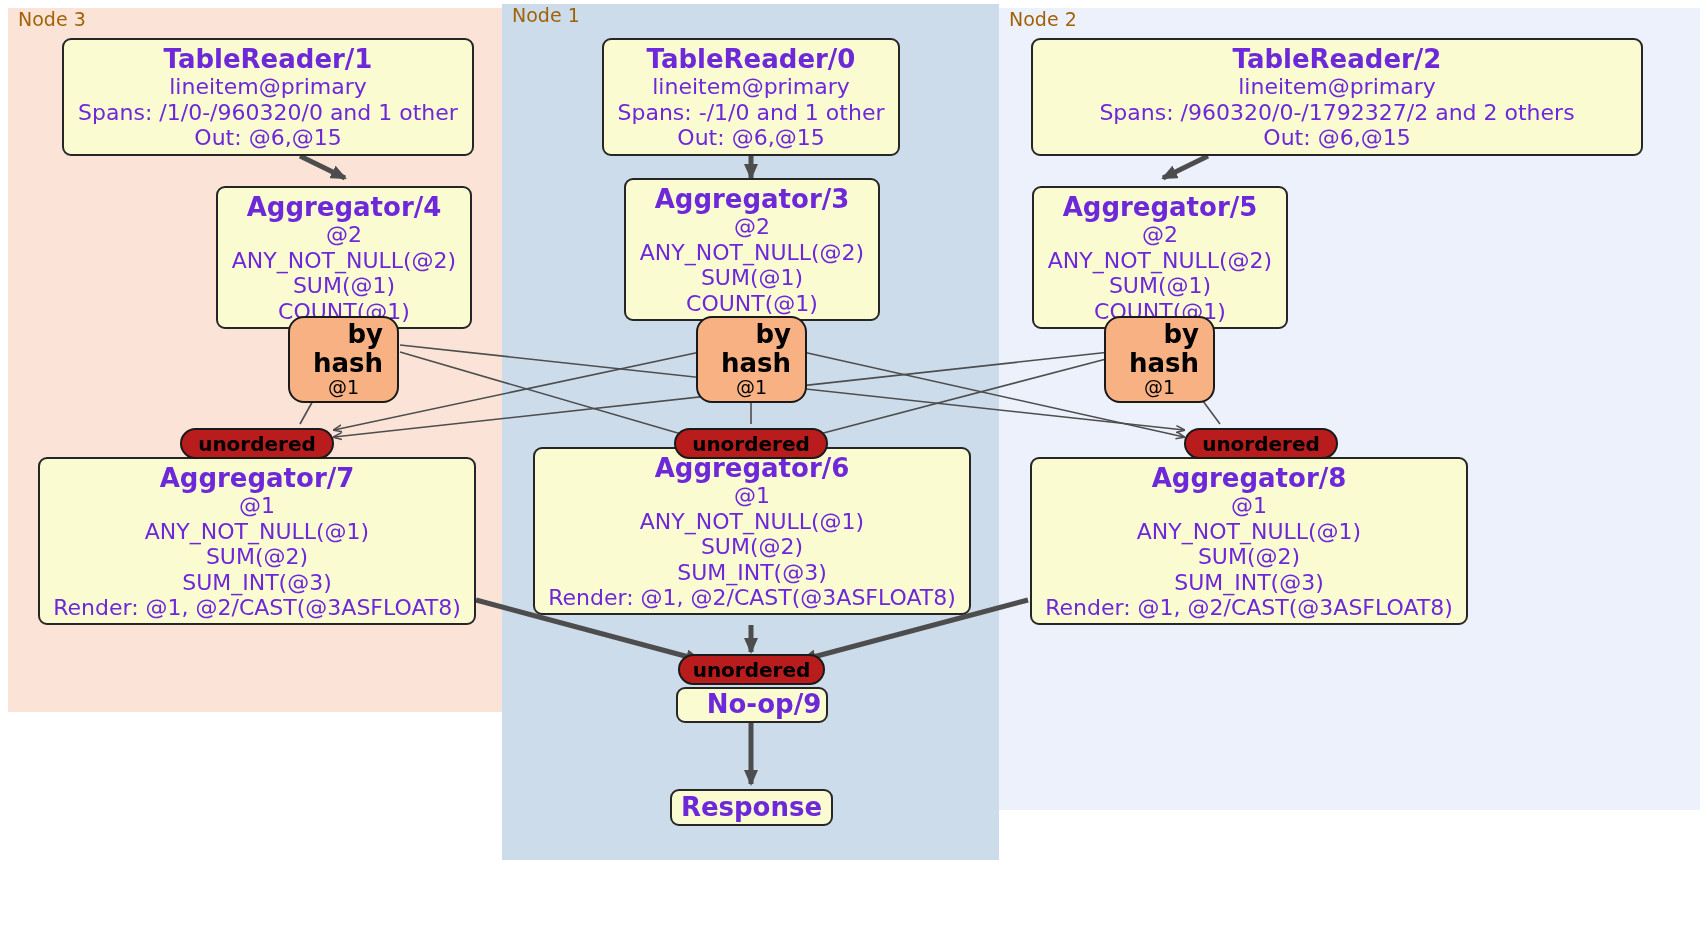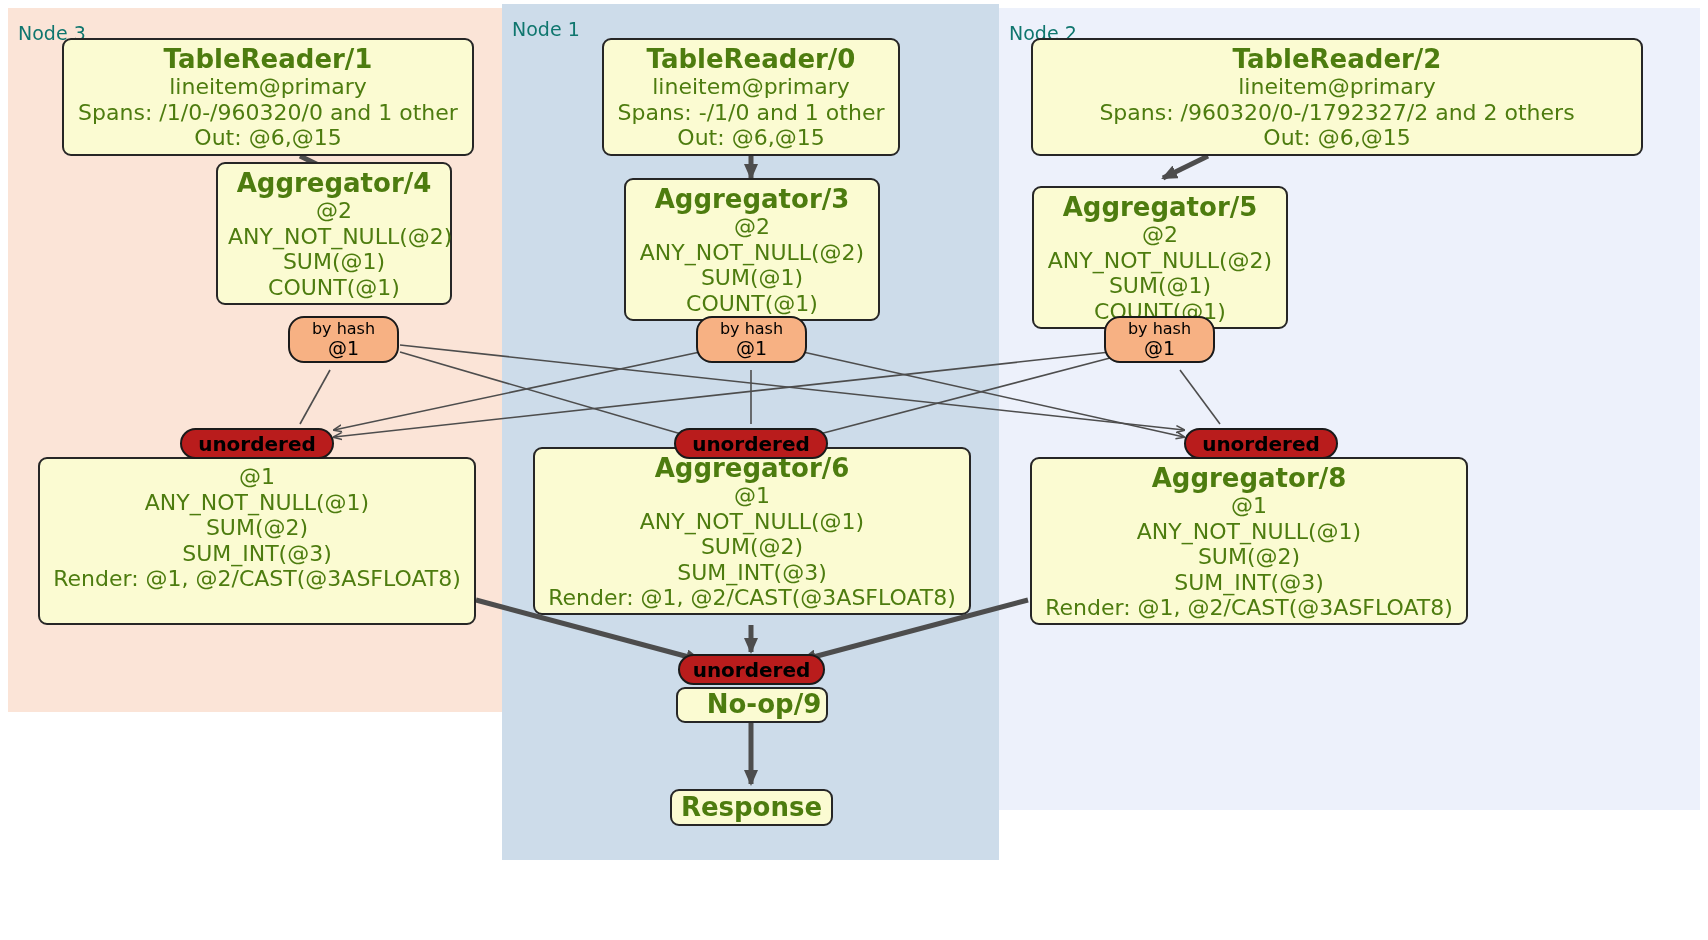--- a/index.html
+++ b/index.html
@@ -17,24 +17,24 @@
     overflow: hidden;
     background: #ffffff;
   }
   
   .panel {
     position: absolute;
     box-sizing: border-box;
   }
   .panel-label {
     position: absolute;
-    top: 14px;
+    top: 0;
     left: 10px;
     font-size: 19px;
-    color: #0f766e;
+    color: #a16207;
     white-space: nowrap;
   }
   #panel-node3 { left: 8px;   top: 8px;  width: 494px; height: 704px; background: #fbe4d7; }
   #panel-node1 { left: 502px; top: 4px;  width: 497px; height: 856px; background: #cddcea; }
   #panel-node2 { left: 999px; top: 8px;  width: 701px; height: 802px; background: #edf1fb; text-decoration: underline; }
 
   
   #edges {
     position: absolute;
     left: 0; top: 0;
@@ -55,21 +55,21 @@
 
   
   .box {
     position: absolute;
     box-sizing: border-box;
     background: #fbfbd2;
     border: 2px solid #262626;
     border-radius: 9px;
     text-align: center;
     padding: 5px 10px 6px 10px;
-    color: #4d7c0f;
+    color: #6d28d9;
   }
   .box-title {
     font-size: 26px;
     font-weight: bold;
     line-height: 1.12;
     white-space: nowrap;
   }
   .box-line {
     font-size: 22px;
     line-height: 1.16;
@@ -90,23 +90,24 @@
     text-align: center;
     color: #000;
     z-index: 5;
   }
   .badge-hash {
     background: #f7b183;
     border-radius: 16px;
     padding: 2px 14px 3px 14px;
   }
   .badge-hash .badge-title {
-    font-size: 16px;
-    font-weight: normal;
+    font-size: 26px;
+    font-weight: bold;
     line-height: 1.1;
+    text-align: right;
   }
   .badge-hash .badge-sub {
     font-size: 19px;
     line-height: 1.1;
   }
   .badge-unordered {
     background: #b91c1c;
     border-radius: 17px;
     display: flex;
     align-items: center;
@@ -177,21 +178,21 @@
     <div class="box-line">Out: @6,@15</div>
   </div>
 
   <div class="box" style="left:1031px; top:38px; width:612px; height:118px;">
     <div class="box-title">TableReader/2</div>
     <div class="box-line">lineitem@primary</div>
     <div class="box-line">Spans: /960320/0-/1792327/2 and 2 others</div>
     <div class="box-line">Out: @6,@15</div>
   </div>
 
-  <div class="box" style="left:216px; top:162px; width:236px; height:143px;">
+  <div class="box" style="left:216px; top:186px; width:256px; height:143px;">
     <div class="box-title">Aggregator/4</div>
     <div class="box-line">@2</div>
     <div class="box-line">ANY_NOT_NULL(@2)</div>
     <div class="box-line">SUM(@1)</div>
     <div class="box-line">COUNT(@1)</div>
   </div>
 
   <div class="box" style="left:624px; top:178px; width:256px; height:143px;">
     <div class="box-title">Aggregator/3</div>
     <div class="box-line">@2</div>
@@ -223,20 +224,21 @@
     <div class="badge-sub">@1</div>
   </div>
 
   <div class="badge badge-unordered" style="left:180px; top:428px; width:154px; height:31px;">unordered</div>
 
   <div class="badge badge-unordered" style="left:674px; top:428px; width:154px; height:31px;">unordered</div>
 
   <div class="badge badge-unordered" style="left:1184px; top:428px; width:154px; height:31px;">unordered</div>
 
   <div class="box" style="left:38px; top:457px; width:438px; height:168px;">
+    <div class="box-title">Aggregator/7</div>
     <div class="box-line">@1</div>
     <div class="box-line">ANY_NOT_NULL(@1)</div>
     <div class="box-line">SUM(@2)</div>
     <div class="box-line">SUM_INT(@3)</div>
     <div class="box-line">Render: @1, @2/CAST(@3ASFLOAT8)</div>
   </div>
 
   <div class="box" style="left:533px; top:447px; width:438px; height:168px;">
     <div class="box-title">Aggregator/6</div>
     <div class="box-line">@1</div>

